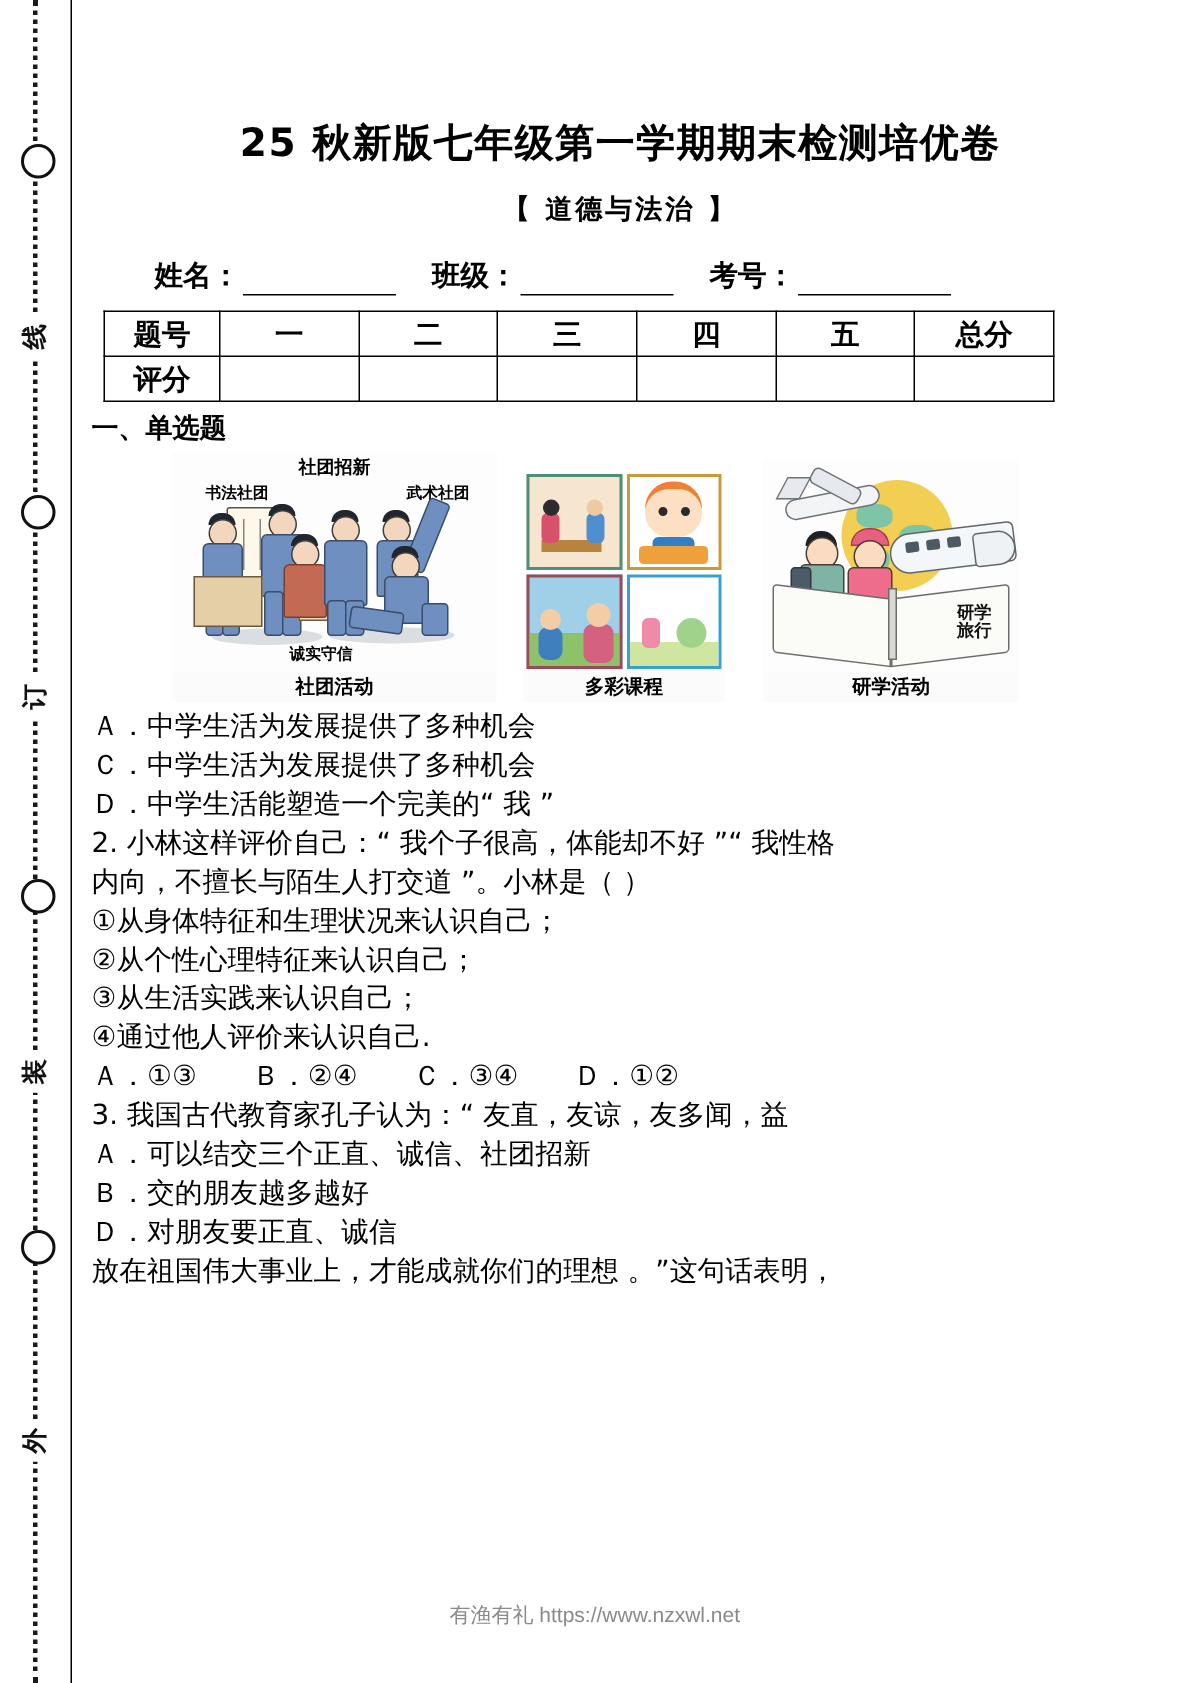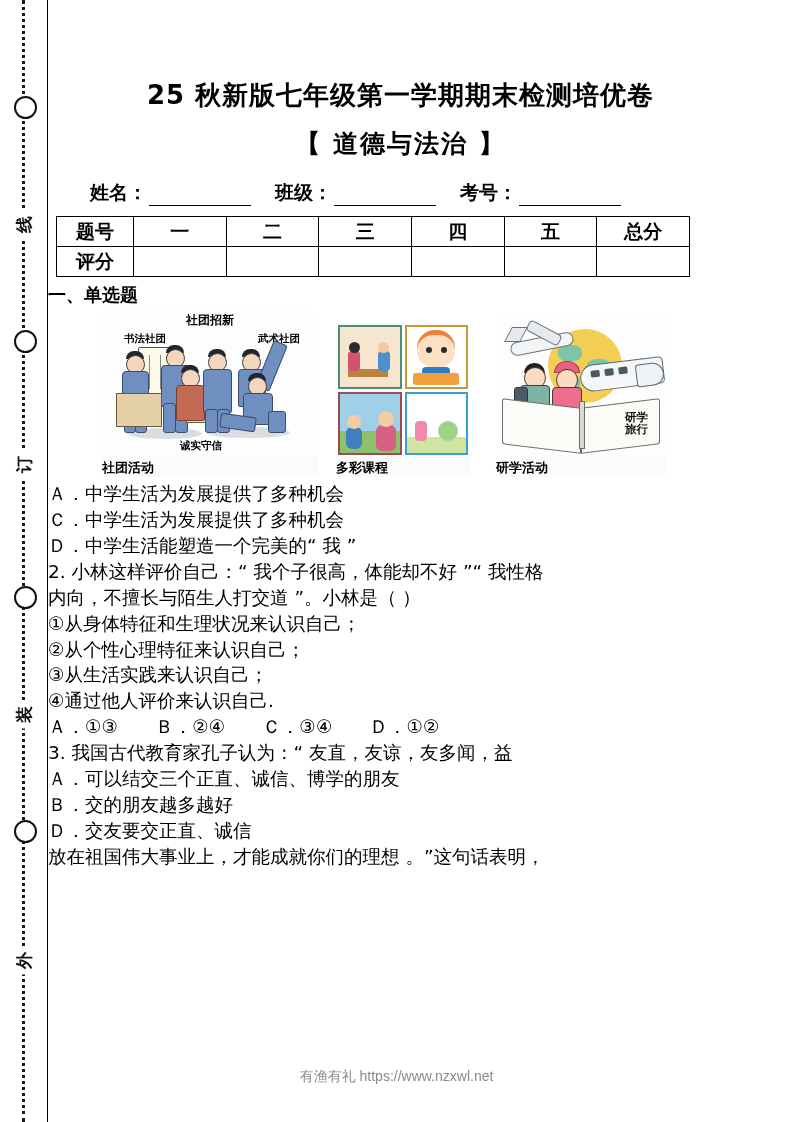--- a/index.html
+++ b/index.html
@@ -34,34 +34,34 @@
     position:absolute;left:10px;width:28px;
     font-size:17px;font-weight:700;line-height:1;
     color:#111;text-align:center;
     background:#fff;padding:4px 0;
     transform:rotate(-90deg);
     font-family:"DejaVu Sans","Liberation Sans",sans-serif;
   }
 
   
   #sheet{
-    position:absolute;left:48px;top:0;width:705px;height:1078px;
+    position:absolute;left:61px;top:0;width:705px;height:1078px;
   }
 
   #title-main{
     text-align:center;
     font-size:26px;
     font-weight:700;
     letter-spacing:1px;
     margin-top:78px;
     font-family:"DejaVu Sans","Liberation Sans",sans-serif;
   }
   #title-sub{
     text-align:center;
-    font-size:25px;
+    font-size:18px;
     font-weight:700;
     letter-spacing:2px;
     margin-top:14px;
     font-family:"DejaVu Sans","Liberation Sans",sans-serif;
   }
 
   
   #identity-line{
     margin-top:20px;
     padding-left:42px;
@@ -122,20 +122,21 @@
     display:flex;
     align-items:flex-end;
     margin:2px 0 4px 54px;
     height:168px;
   }
   .fig{
     position:relative;
     background:#fbfbfb;
   }
   .fig-caption{
+    text-align:center;
     font-size:13px;
     font-weight:700;
     margin-top:2px;
     font-family:"DejaVu Sans","Liberation Sans",sans-serif;
   }
   .fig-art{position:relative;overflow:hidden;background:#fdfdfd;}
 
   
   #fig-clubs .fig-art{width:216px;height:146px;}
   #fig1-title{
@@ -463,23 +464,23 @@
       <div class="q-stem">内向，不擅长与陌生人打交道 ”。小林是（    ）</div>
       <div class="q-opt">①从身体特征和生理状况来认识自己；</div>
       <div class="q-opt">②从个性心理特征来认识自己；</div>
       <div class="q-opt">③从生活实践来认识自己；</div>
       <div class="q-opt">④通过他人评价来认识自己.</div>
       <div class="opt-row">Ａ．①③　　Ｂ．②④　　Ｃ．③④　　Ｄ．①②</div>
     </div>
 
     <div>
       <div class="q-stem">3. 我国古代教育家孔子认为：“ 友直，友谅，友多闻，益</div>
-      <div class="q-opt">Ａ．可以结交三个正直、诚信、博学的朋友</div>
+      <div class="q-opt">Ａ．可以结交三个正直、诚信、社团招新</div>
       <div class="q-opt">Ｂ．交的朋友越多越好</div>
-      <div class="q-opt">Ｄ．交友要交正直、诚信</div>
+      <div class="q-opt">Ｄ．对朋友要正直、诚信</div>
     </div>
 
     <div>
       <div class="q-stem">放在祖国伟大事业上，才能成就你们的理想 。”这句话表明，</div>
     </div>
 
   </div>
 </div>
 
 <div id="footer-watermark">有渔有礼 https://www.nzxwl.net</div>

